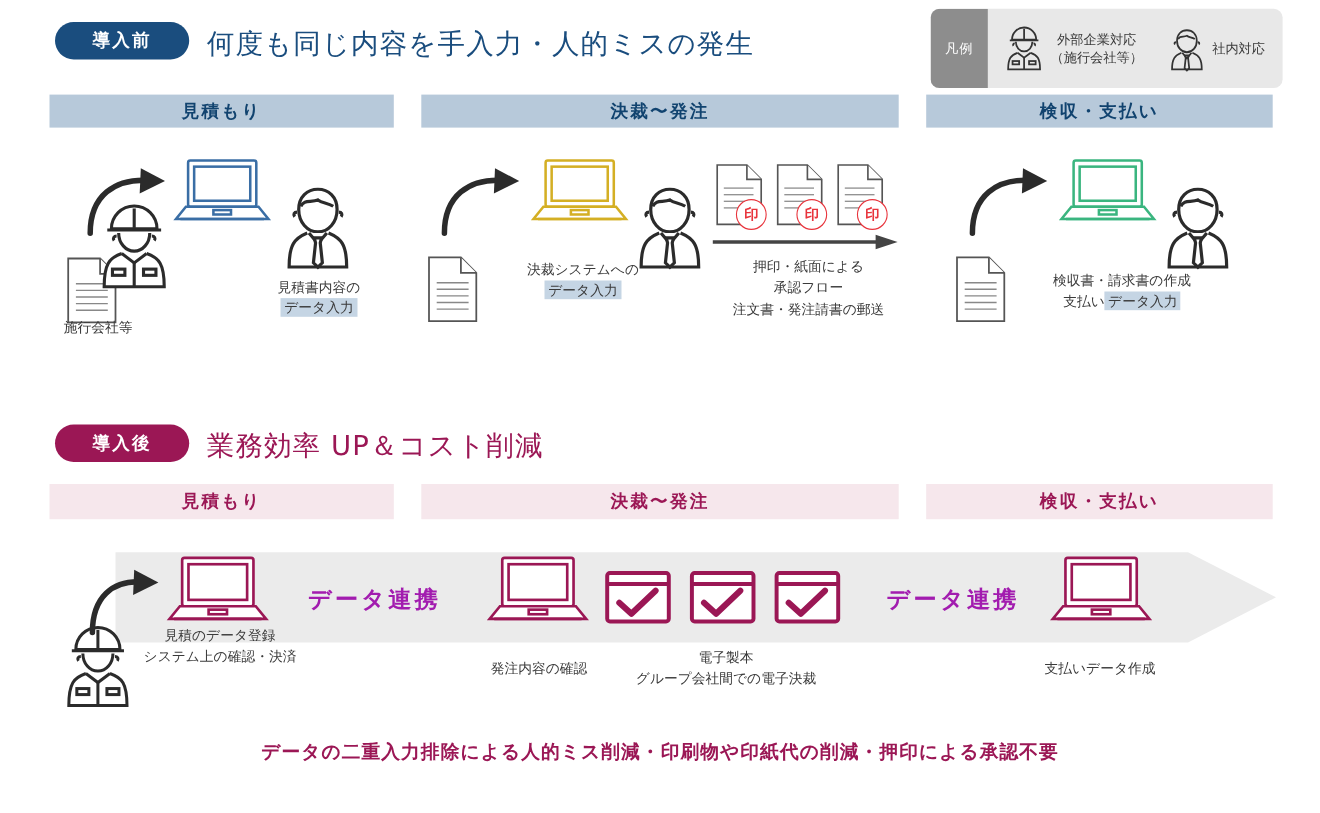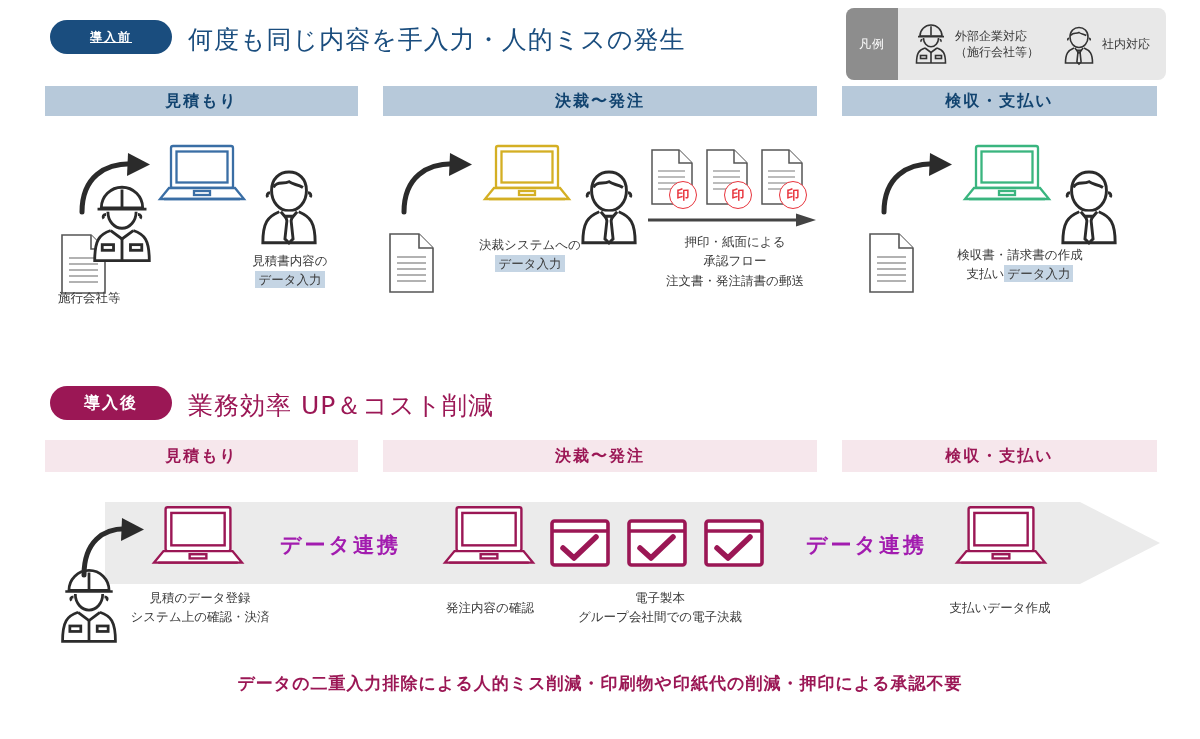--- a/index.html
+++ b/index.html
@@ -22,21 +22,21 @@
   .title-after{color:#9b1755;}
 
   
   .legend-wrap{
     display:flex;align-items:stretch;background:#e8e8e8;border-radius:8px;overflow:hidden;
   }
   .legend-label{
     background:#8d8d8d;color:#ffffff;display:flex;align-items:center;justify-content:center;
     font-size:12px;letter-spacing:1px;width:54px;
   }
-  .legend-items{display:flex;align-items:center;gap:24px;padding:0 16px;}
+  .legend-items{display:flex;align-items:center;gap:24px;padding:0 16px;text-align:center;}
   .legend-item{display:flex;align-items:center;gap:7px;}
   .legend-text{font-size:12px;line-height:1.35;color:#3a3a3a;white-space:nowrap;}
 
   
   .colbar{
     display:flex;align-items:center;justify-content:center;
     font-weight:bold;letter-spacing:2px;font-size:16px;
   }
   .colbar-before{background:#b7c9da;color:#11436f;}
   .colbar-after{background:#f6e7ec;color:#9b1755;}
@@ -98,21 +98,21 @@
             <path d="M14.3 26.3h3.4l-0.6 2.4 1 9.3-2.1 2.1-2.1-2.1 1-9.3z"></path>
           </g>
         </svg>
       </span>
       <span class="legend-text">社内対応</span>
     </div>
 
   </div>
 </div>
 
-<div class="abs badge badge-before" style="left:50px;top:20px;width:122px;height:34px;font-size:12px;text-decoration:underline;">導入前</div>
+<div class="abs badge badge-before" style="left:50px;top:20px;width:122px;height:34px;font-size:16px;">導入前</div>
 <div class="abs sec-title title-before" style="left:188px;top:23px;font-size:25px;">何度も同じ内容を手入力・人的ミスの発生</div>
 
 <div class="abs colbar colbar-before" style="left:45px;top:86px;width:313px;height:30px;">見積もり</div>
 <div class="abs colbar colbar-before" style="left:383px;top:86px;width:434px;height:30px;">決裁〜発注</div>
 <div class="abs colbar colbar-before" style="left:842px;top:86px;width:315px;height:30px;">検収・支払い</div>
 
 <div class="abs" style="left:78px;top:152px;">
   <svg width="78" height="62" viewBox="0 0 78 62">
     <path d="M4 60 C4 26 26 10 58 12" fill="none" stroke="#2b2b2b" stroke-width="5" stroke-linecap="round"></path>
     <path d="M50 1 L72 12.5 L49 24 Z" fill="#2b2b2b"></path>
@@ -445,21 +445,21 @@
     <g fill="#fff" stroke="#9b1755" stroke-width="2.3">
       <rect x="13" y="2" width="62" height="42" rx="2"></rect>
       <rect x="18.5" y="7.5" width="51" height="31"></rect>
       <path d="M11 44h66l9 11H2z"></path>
       <line x1="6" y1="55" x2="82" y2="55"></line>
       <rect x="36" y="47" width="16" height="4"></rect>
     </g>
   </svg>
 </div>
 
-<div class="abs cap" style="left:110px;top:588px;width:180px;">
+<div class="abs cap" style="left:110px;top:568px;width:180px;">
   <span>見積のデータ登録</span><br>
   <span>システム上の確認・決済</span>
 </div>
 
 <div class="abs cap" style="left:420px;top:598px;width:140px;">発注内容の確認</div>
 
 <div class="abs cap" style="left:545px;top:588px;width:230px;">
   <span>電子製本</span><br>
   <span>グループ会社間での電子決裁</span>
 </div>

